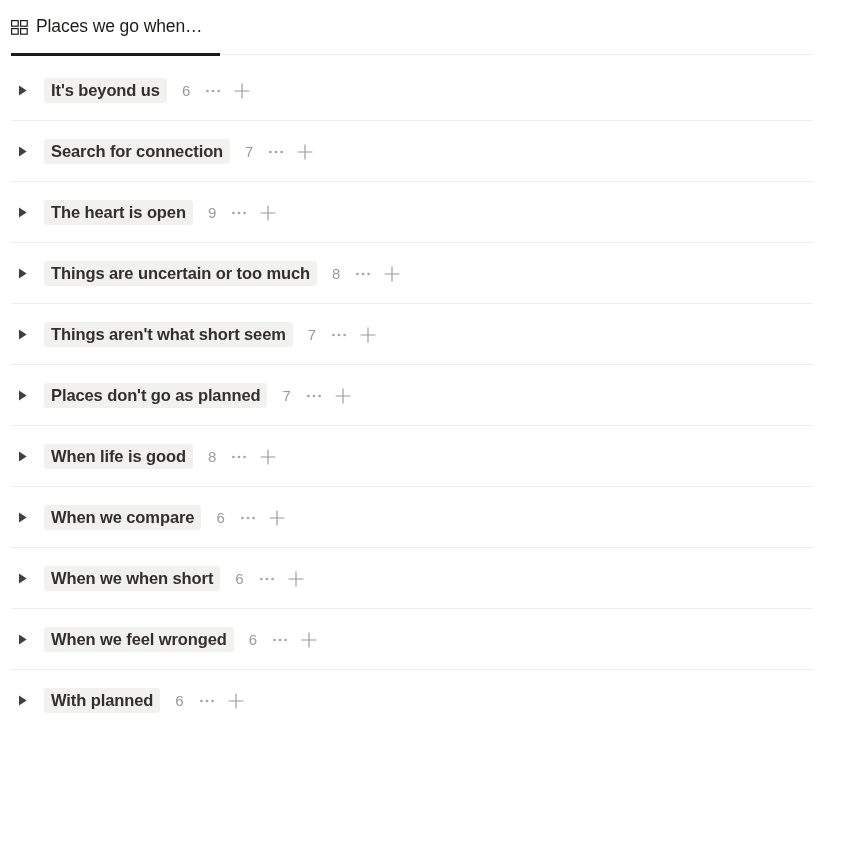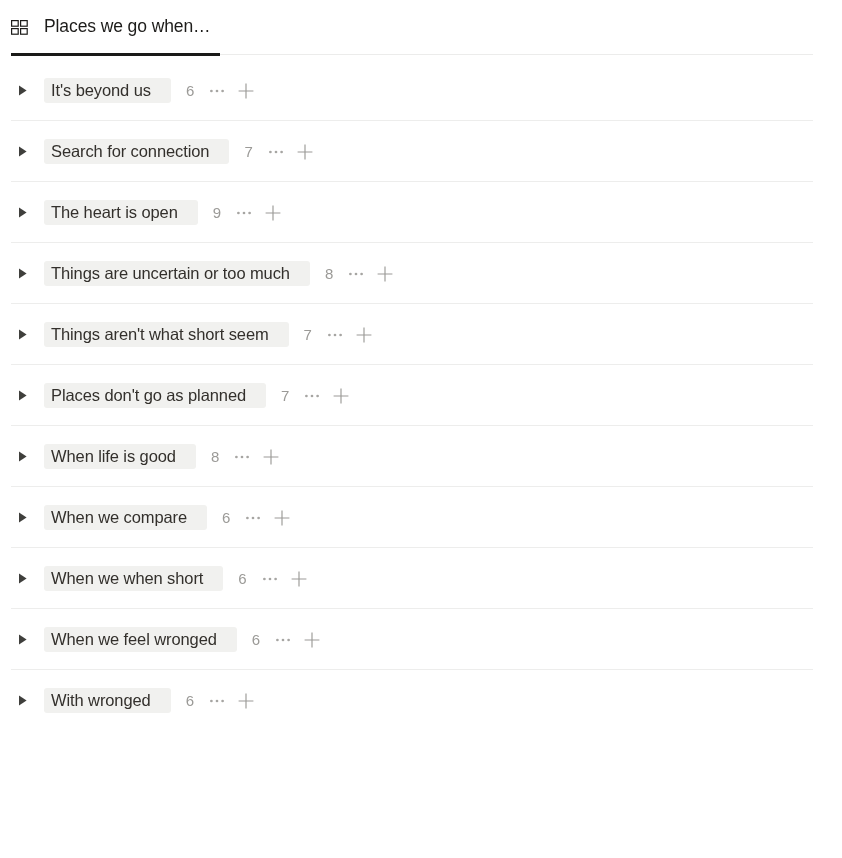--- a/index.html
+++ b/index.html
@@ -23,21 +23,21 @@
   
   .view-tabbar {
     position: relative;
     height: 60px;
     padding-left: 11px;
   }
 
   .view-tab {
     display: inline-flex;
     align-items: center;
-    gap: 16px;
+    gap: 8px;
     height: 54px;
     padding: 0 6px 0 0;
     cursor: pointer;
     position: relative;
   }
 
   .grid-icon {
     width: 17px;
     height: 15px;
     display: block;
@@ -106,25 +106,25 @@
     cursor: pointer;
     margin-right: 12px;
   }
 
   .toggle-arrow svg { display: block; }
 
   .group-title {
     display: inline-block;
     background: #f1f1ef;
     border-radius: 3px;
-    padding: 3px 20px 4px 7px;
+    padding: 3px 7px 4px 7px;
     font-size: 16.5px;
     line-height: 1.15;
     color: #33302c;
-    font-weight: 400;
+    font-weight: 700;
     letter-spacing: -0.1px;
     white-space: nowrap;
     cursor: pointer;
   }
 
   .group-count {
     font-size: 15px;
     color: #9b9a97;
     margin-left: 15px;
     line-height: 1;
@@ -390,21 +390,21 @@
         <path d="M9 1.6 V16.4 M1.6 9 H16.4" stroke="#9b9a97" stroke-width="1.15" stroke-linecap="butt"></path>
       </svg>
     </span>
   </div>
       <div class="group-row">
     <span class="toggle-arrow">
       <svg width="10" height="11" viewBox="0 0 10 11" xmlns="http://www.w3.org/2000/svg">
         <path d="M1 0.6 L8.6 5.5 L1 10.4 Z" fill="#3f3f3c"></path>
       </svg>
     </span>
-    <span class="group-title">With wronged</span>
+    <span class="group-title">With planned</span>
     <span class="group-count">6</span>
     <span class="more-btn">
       <svg width="16" height="6" viewBox="0 0 16 6" xmlns="http://www.w3.org/2000/svg">
         <circle cx="2.4" cy="3" r="1.35" fill="#a6a5a2"></circle>
         <circle cx="8" cy="3" r="1.35" fill="#a6a5a2"></circle>
         <circle cx="13.6" cy="3" r="1.35" fill="#a6a5a2"></circle>
       </svg>
     </span>
     <span class="add-btn">
       <svg width="18" height="18" viewBox="0 0 18 18" xmlns="http://www.w3.org/2000/svg">

